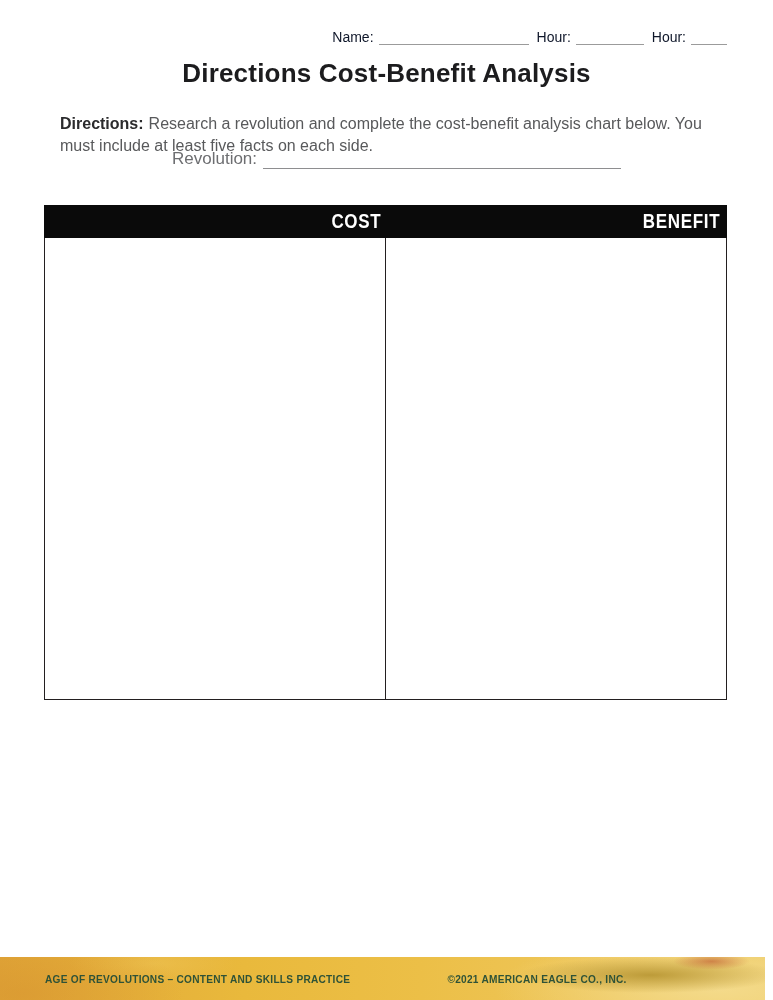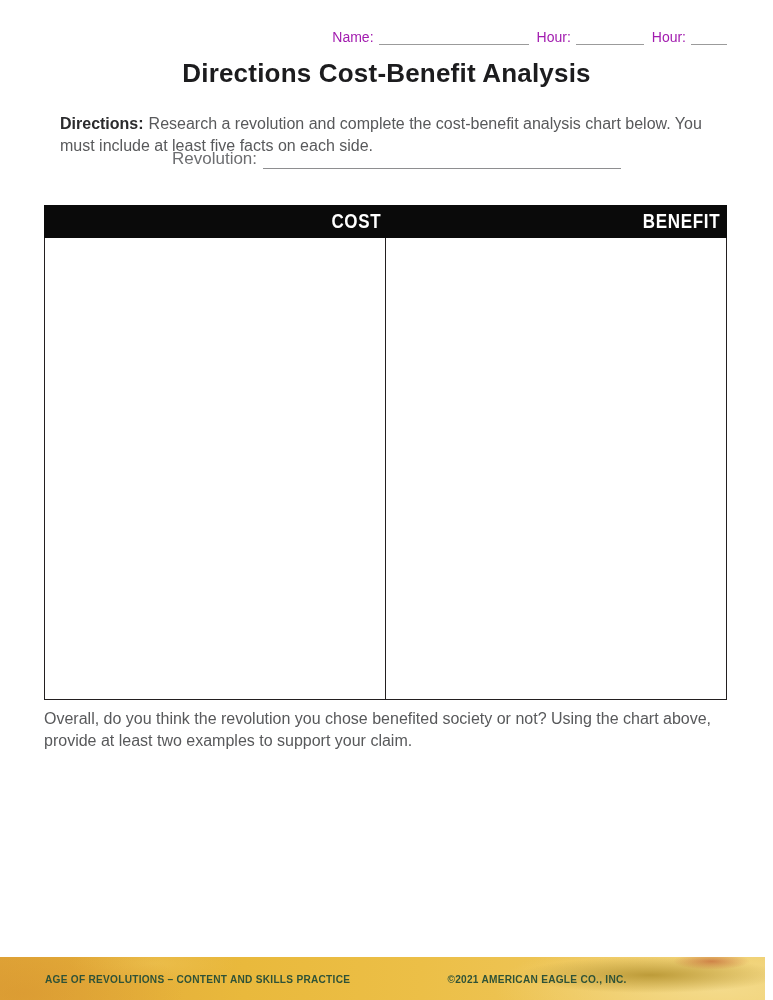--- a/index.html
+++ b/index.html
@@ -17,21 +17,21 @@
   }
 
   
   .top-fields {
     position: absolute;
     top: 29px;
     right: 46px;
     display: flex;
     align-items: flex-end;
     font-size: 14px;
-    color: #a21caf;
+    color: #0f172a;
     white-space: nowrap;
   }
   .blank {
     display: inline-block;
     height: 13px;
     border-bottom: 1.5px solid #9B9B9B;
     margin-left: 5px;
   }
   .name-blank  { width: 150px; margin-right: 8px; }
   .date-blank  { width: 68px;  margin-right: 8px; }
@@ -221,21 +221,20 @@
       <div class="cba-header-cell">
         <span>BENEFIT</span>
       </div>
     </div>
     <div class="cba-body">
       <div class="cba-cell"></div>
       <div class="cba-cell"></div>
     </div>
   </div>
 
-  <p class="question">Overall, do you think the revolution you chose benefited society or not? Using the chart above, provide at least two examples to support your claim.</p>
 
   <div class="footer">
     <span class="footer-left">AGE OF REVOLUTIONS – CONTENT AND SKILLS PRACTICE</span>
     <span class="footer-page">33</span>
     <span class="footer-right">©2021 AMERICAN EAGLE CO., INC.</span>
   </div>
 
 </div>
 
 </body></html>

